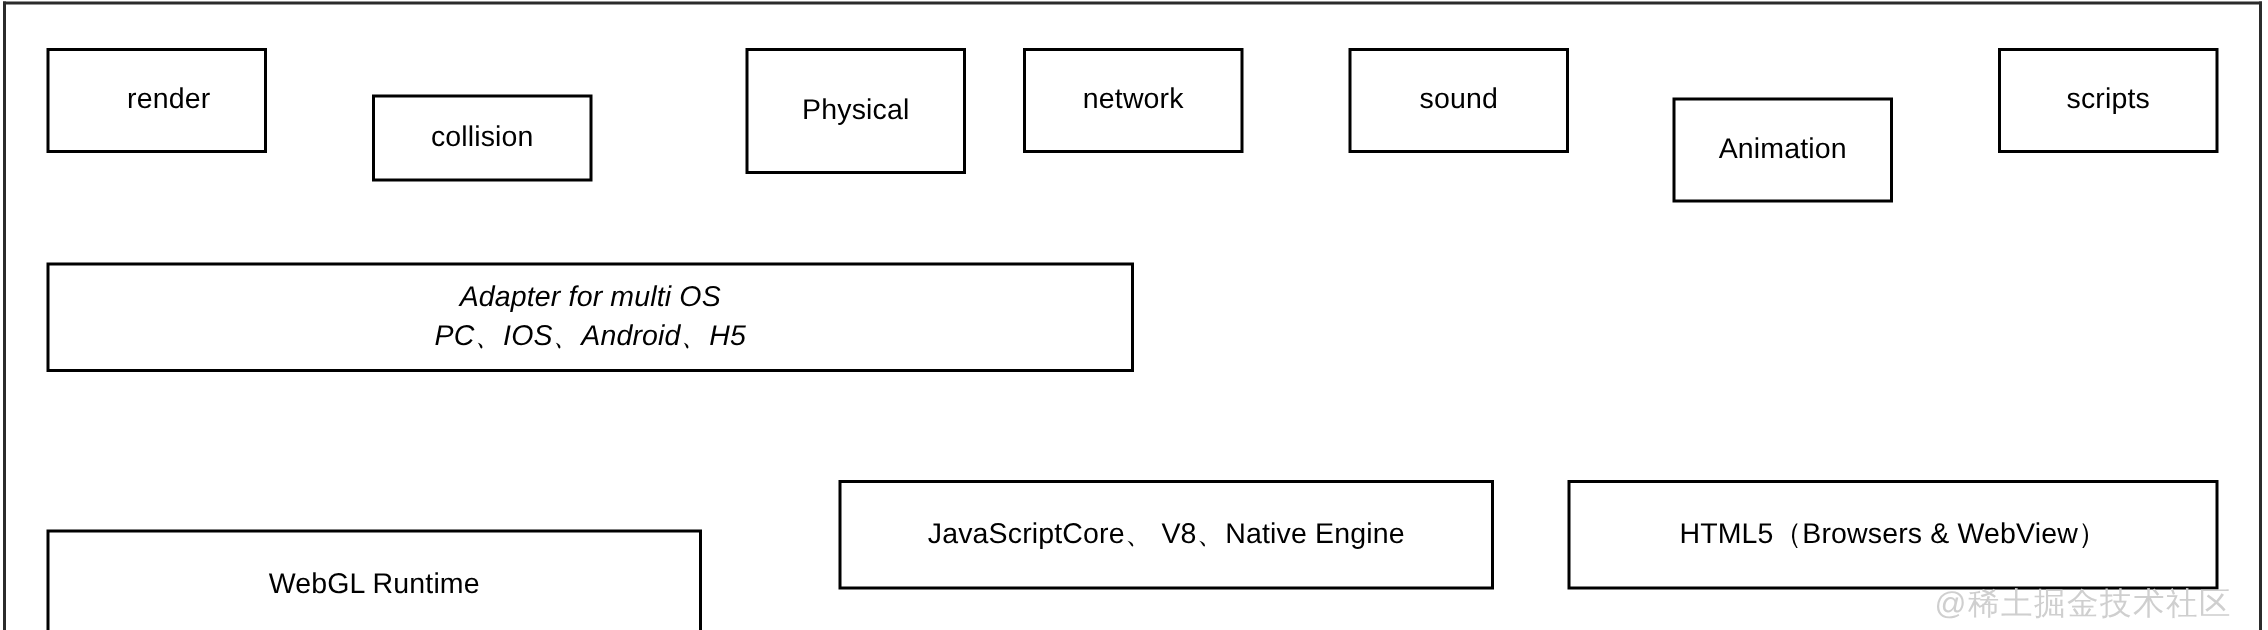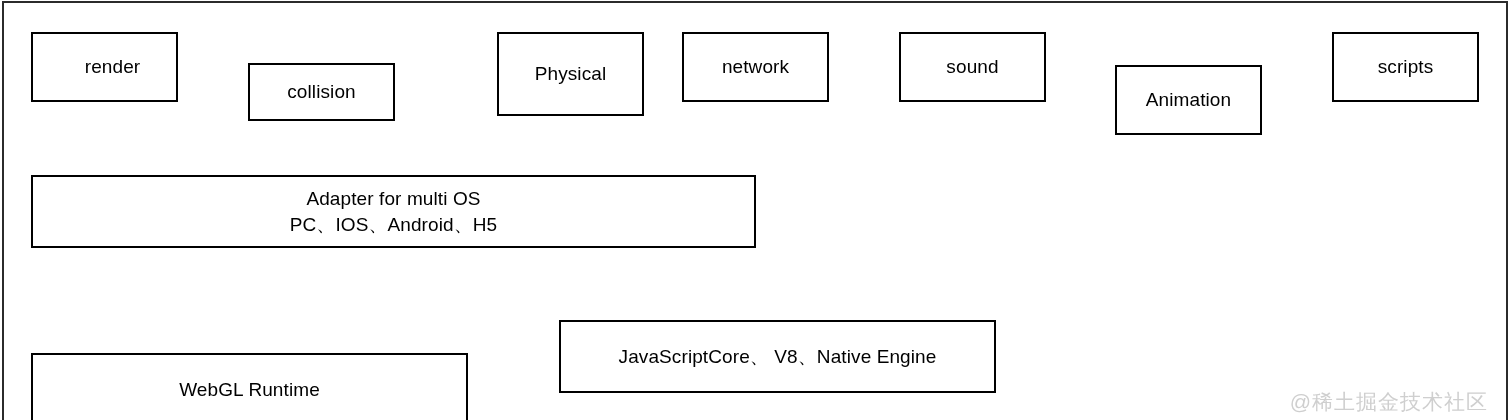--- a/index.html
+++ b/index.html
@@ -72,19 +72,20 @@
   <div id="tier-platform"></div>
   <div id="tier-runtime"></div>
 
   <div class="node tier-module" style="left: 31px; top: 32px; width: 147px; height: 70px; padding-left: 16px;">render</div>
     <div class="node tier-module" style="left: 248px; top: 32px; width: 147px; height: 58px; margin-top: 31px;">collision</div>
     <div class="node tier-module" style="left: 465px; top: 32px; width: 147px; height: 84px; margin-left: 32px;">Physical</div>
     <div class="node tier-module" style="left: 682px; top: 32px; width: 147px; height: 70px;">network</div>
     <div class="node tier-module" style="left: 899px; top: 32px; width: 147px; height: 70px; text-align: right;">sound</div>
     <div class="node tier-module" style="left: 1115px; top: 32px; width: 147px; height: 70px; margin-top: 33px;">Animation</div>
     <div class="node tier-module" style="left: 1332px; top: 32px; width: 147px; height: 70px;">scripts</div>
-    <div class="node tier-adapter" style="left: 31px; top: 175px; width: 725px; height: 73px;">Adapter for multi OS
+    <div class="node tier-adapter" style="left: 31px; top: 175px; width: 725px; height: 73px; font-style: italic;">Adapter for multi OS
 PC、IOS、Android、H5</div>
     <div class="node tier-runtime" style="left: 31px; top: 320px; width: 437px; height: 73px; margin-top: 33px;">WebGL Runtime</div>
     <div class="node tier-runtime" style="left: 559px; top: 320px; width: 437px; height: 73px;">JavaScriptCore、 V8、Native Engine</div>
+    <div class="node tier-runtime" style="left: 1045px; top: 320px; width: 434px; height: 73px;">HTML5（Browsers &amp; WebView）</div>
     <div id="watermark">@稀土掘金技术社区</div>
 
 </div>
 
 </body></html>

